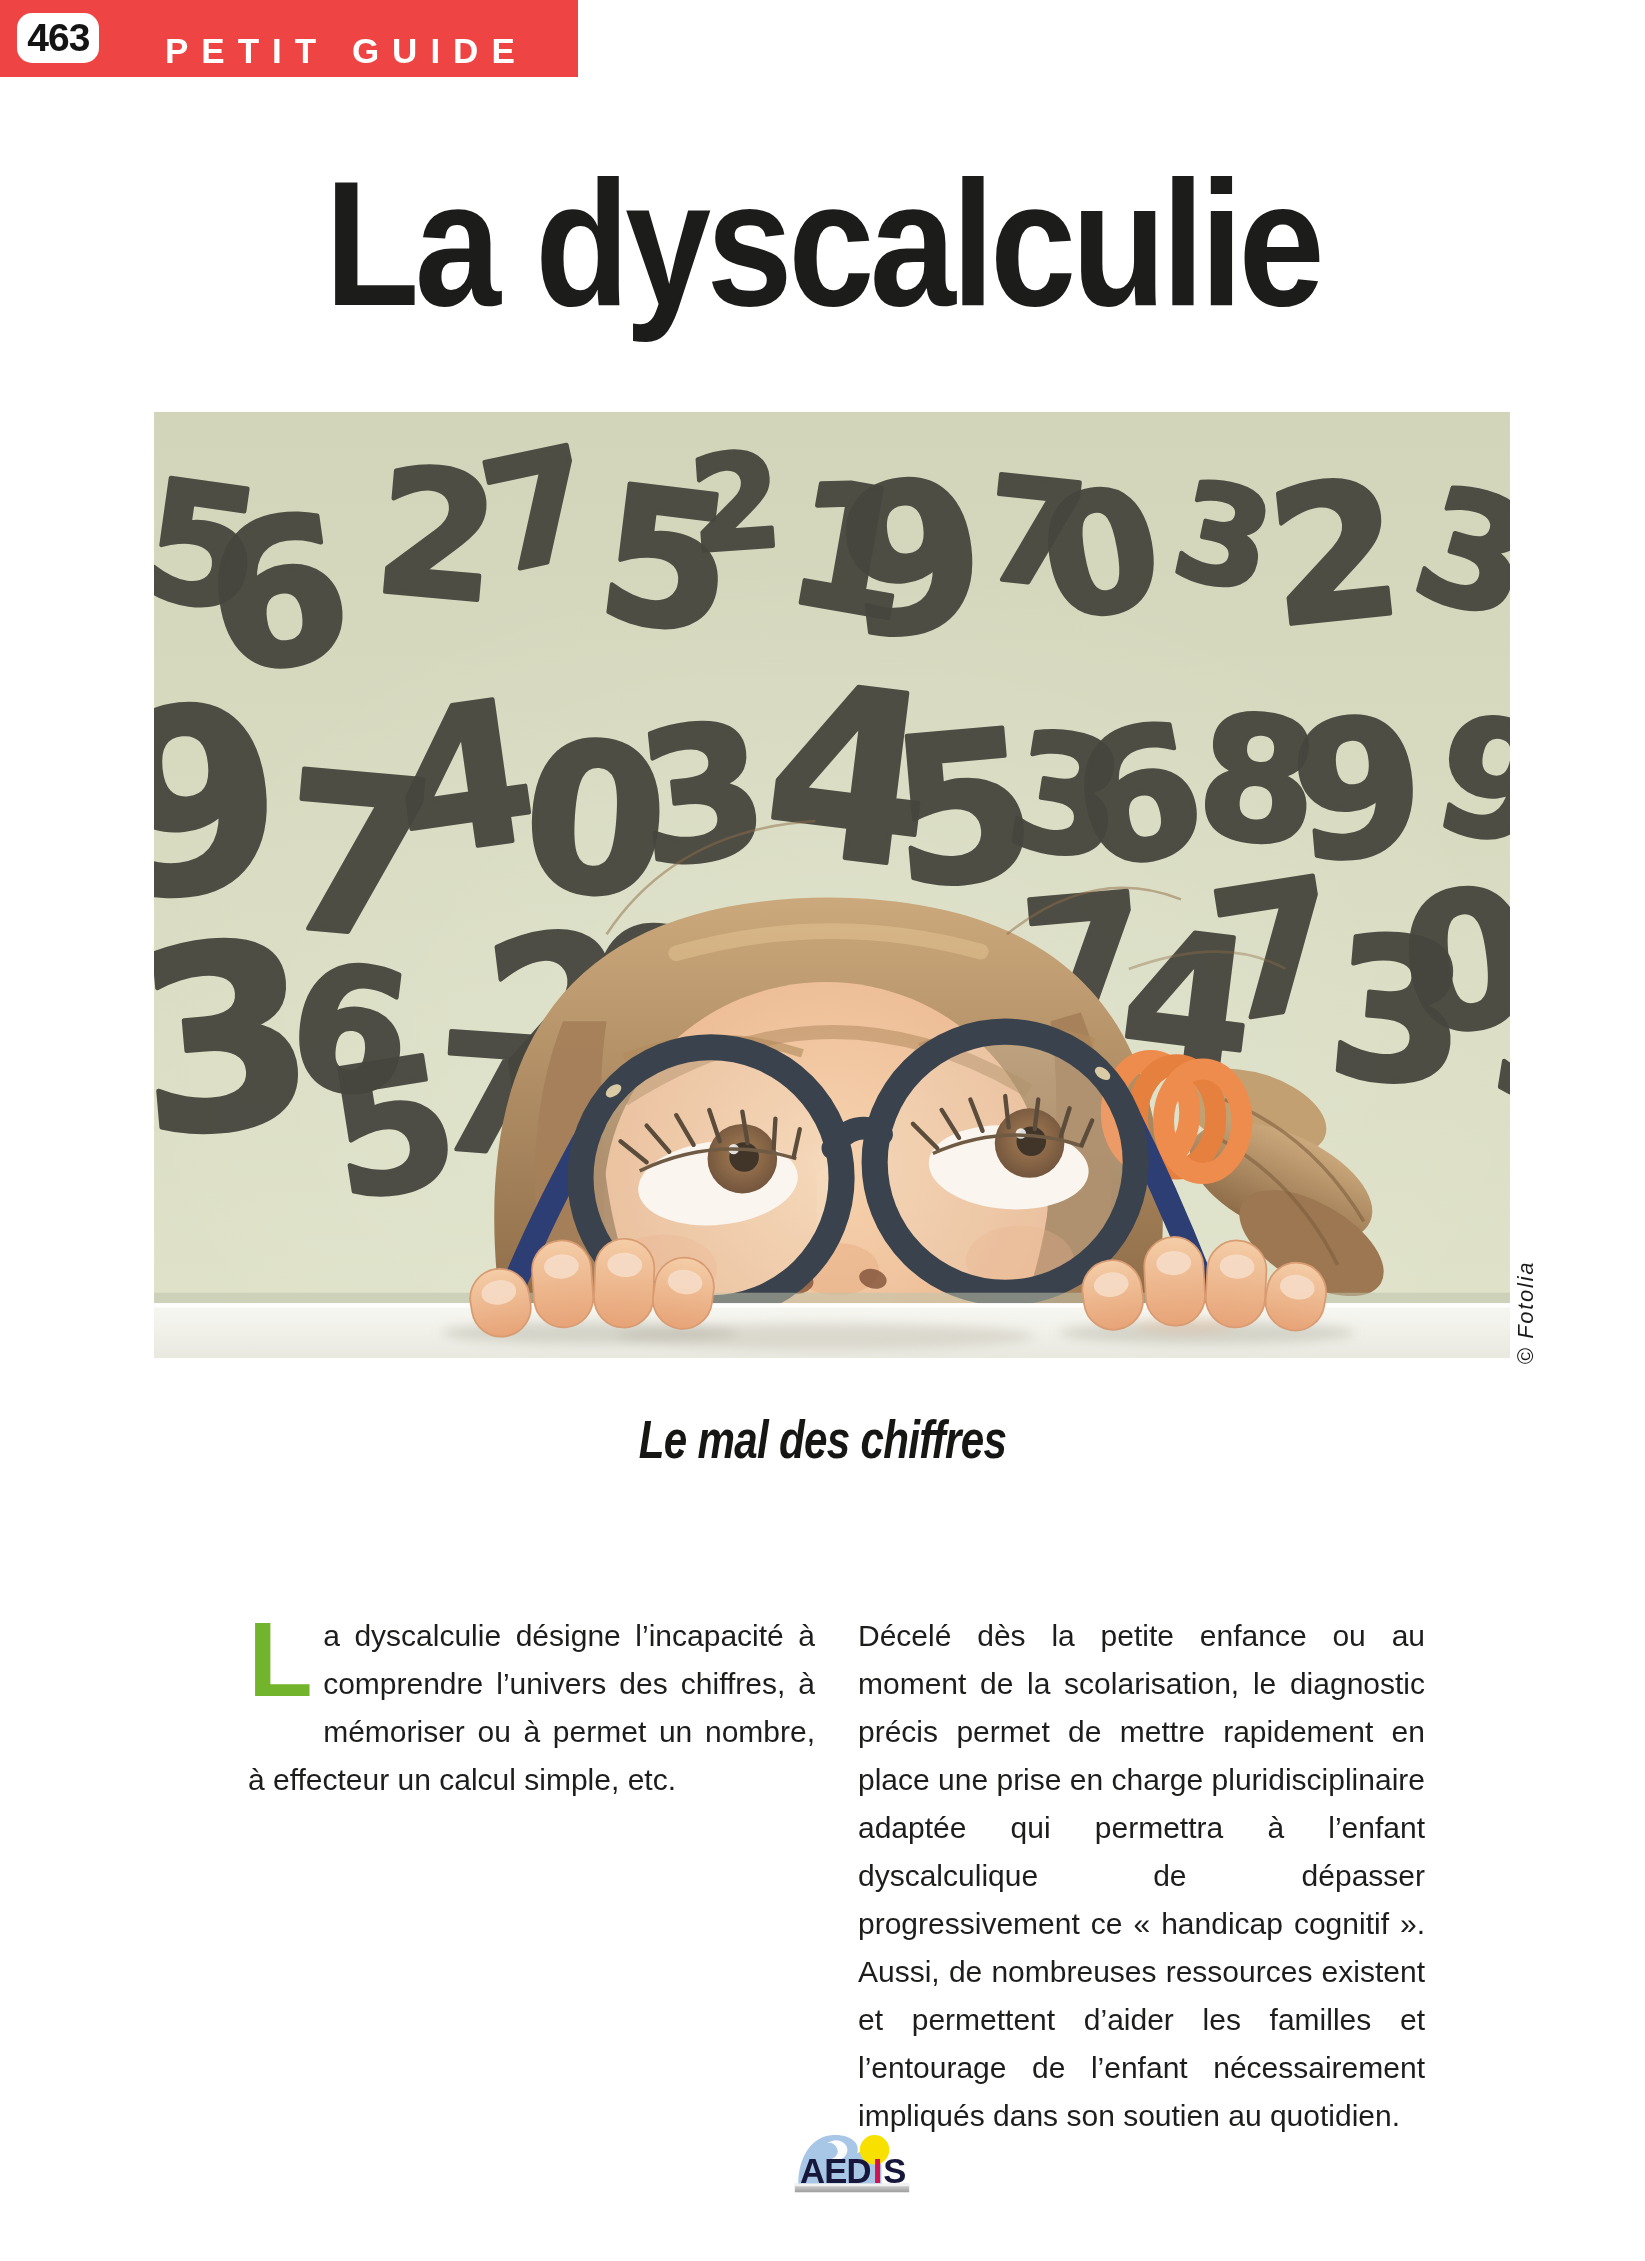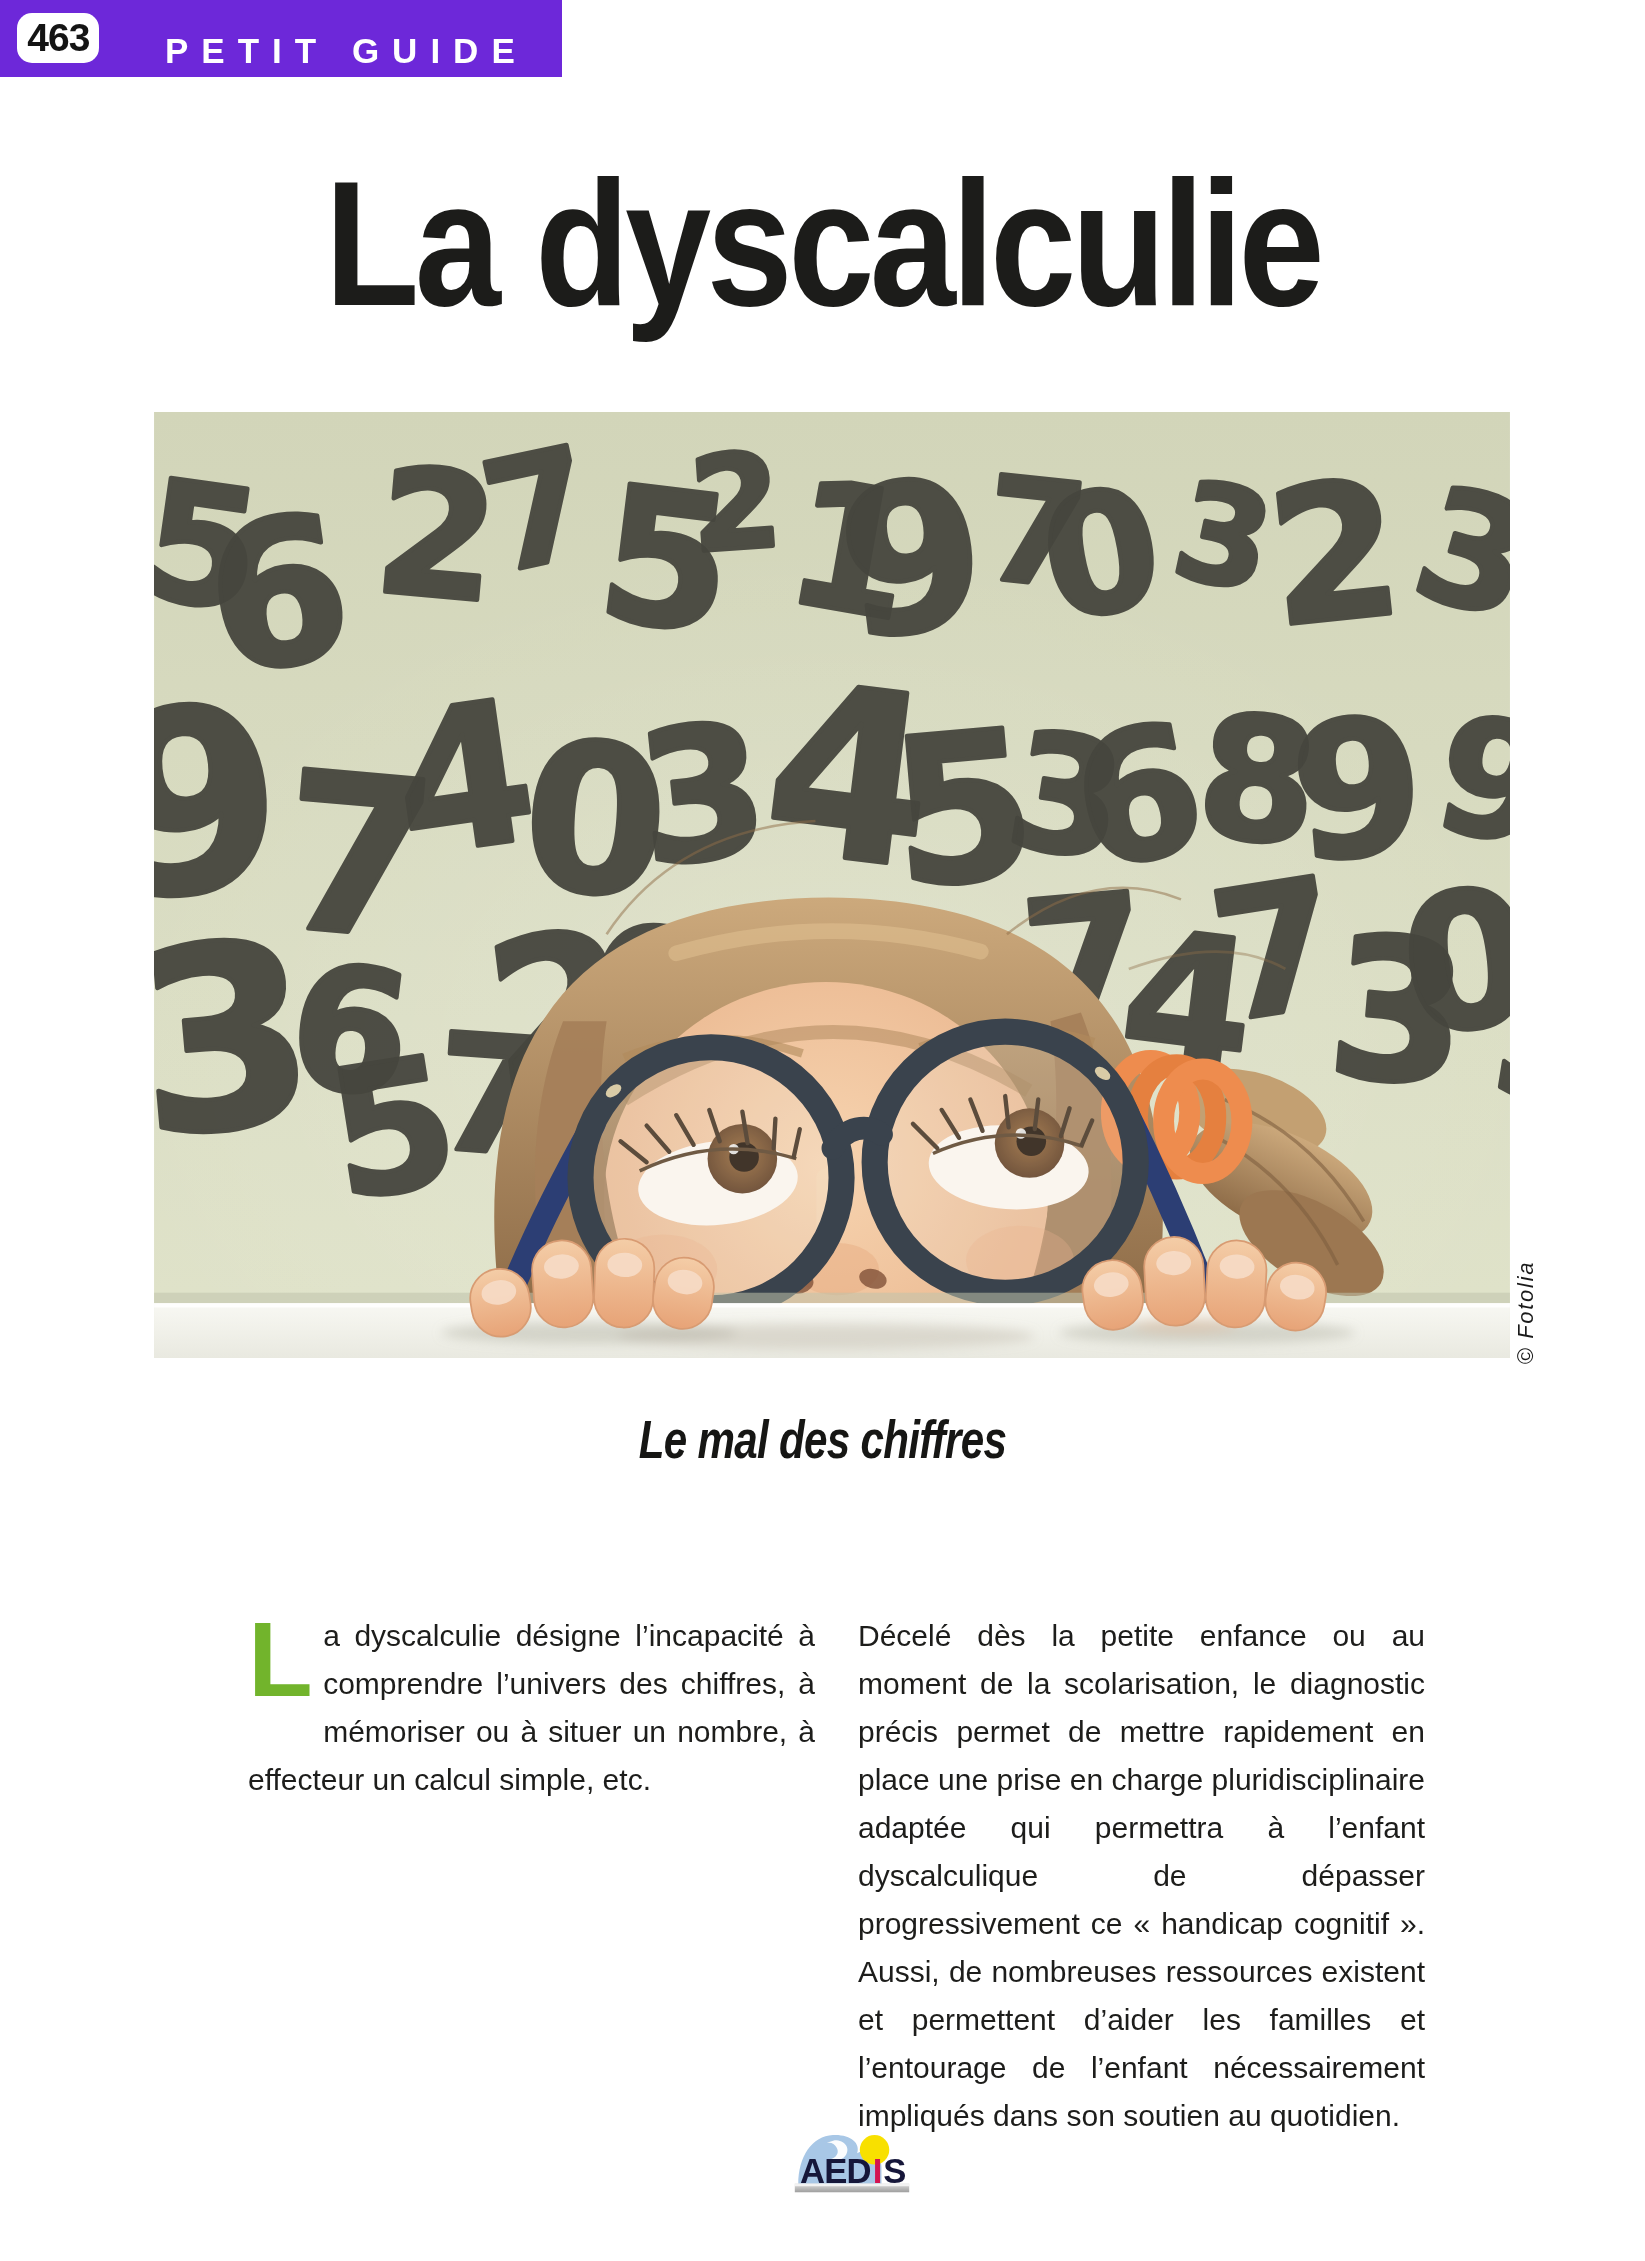--- a/index.html
+++ b/index.html
@@ -1,21 +1,21 @@
 <!DOCTYPE html>
 <html style="font-size:14px"><head>
 <meta charset="utf-8">
 <style>
   html,body{margin:0;padding:0;background:#ffffff;}
   .page{position:relative;width:1645px;height:2261px;background:#ffffff;overflow:hidden;
         font-family:"Liberation Sans",sans-serif;color:#1d1d1b;}
 
   
-  .topbar{position:absolute;left:0;top:0;width:562px;height:77px;background:#6d28d9;
-          display:flex;align-items:center;}
+  .topbar{position:absolute;left:0;top:0;width:562px;height:77px;background:#ef4444;
+          display:flex;align-items:center;padding-left:16px;}
   .issue-badge{position:absolute;left:17.4px;top:13px;width:82px;height:50px;background:#ffffff;
           border-radius:15px;display:flex;align-items:center;justify-content:center;}
   .issue-badge span{font-size:39px;font-weight:bold;color:#141414;letter-spacing:-0.9px;}
   .series-title{position:absolute;left:165px;top:12px;height:77px;display:flex;align-items:center;
           color:#ffffff;font-size:35px;font-weight:bold;letter-spacing:13px;}
 
   
   .title{position:absolute;left:0;top:155px;width:100%;margin:0;text-align:center;
          font-size:178px;font-weight:bold;letter-spacing:-5.2px;color:#1c1c1a;line-height:1;
          transform:scaleX(0.87);transform-origin:50% 50%;white-space:nowrap;}
@@ -268,21 +268,21 @@
         </g>
       </g>
     </svg>
   </figure>
 
   <div class="credit">© Fotolia</div>
 
   <h2 class="subtitle">Le mal des chiffres</h2>
 
   <section class="col col-left">
-    <p class="para"><span class="dropcap">L</span><span>a dyscalculie désigne l’incapacité à comprendre l’univers des chiffres, à mémoriser ou à situer un nombre, à effecteur un calcul simple, etc.</span></p>
+    <p class="para"><span class="dropcap">L</span><span>a dyscalculie désigne l’incapacité à comprendre l’univers des chiffres, à mémoriser ou à permet un nombre, à effecteur un calcul simple, etc.</span></p>
   </section>
   <section class="col col-right">
     <p class="para">Décelé dès la petite enfance ou au moment de la scolarisation, le diagnostic précis permet de mettre rapidement en place une prise en charge pluridisciplinaire adaptée qui permettra à l’enfant dyscalculique de dépasser progressivement ce « handicap cognitif ». Aussi, de nombreuses ressources existent et permettent d’aider les familles et l’entourage de l’enfant nécessairement impliqués dans son soutien au quotidien.</p>
   </section>
 
   <div class="logo">
     <svg viewBox="0 0 140 90" xmlns="http://www.w3.org/2000/svg">
       <defs>
         <linearGradient id="pedGrad" x1="0" y1="0" x2="0" y2="1">
           <stop offset="0" stop-color="#dedede"></stop>

